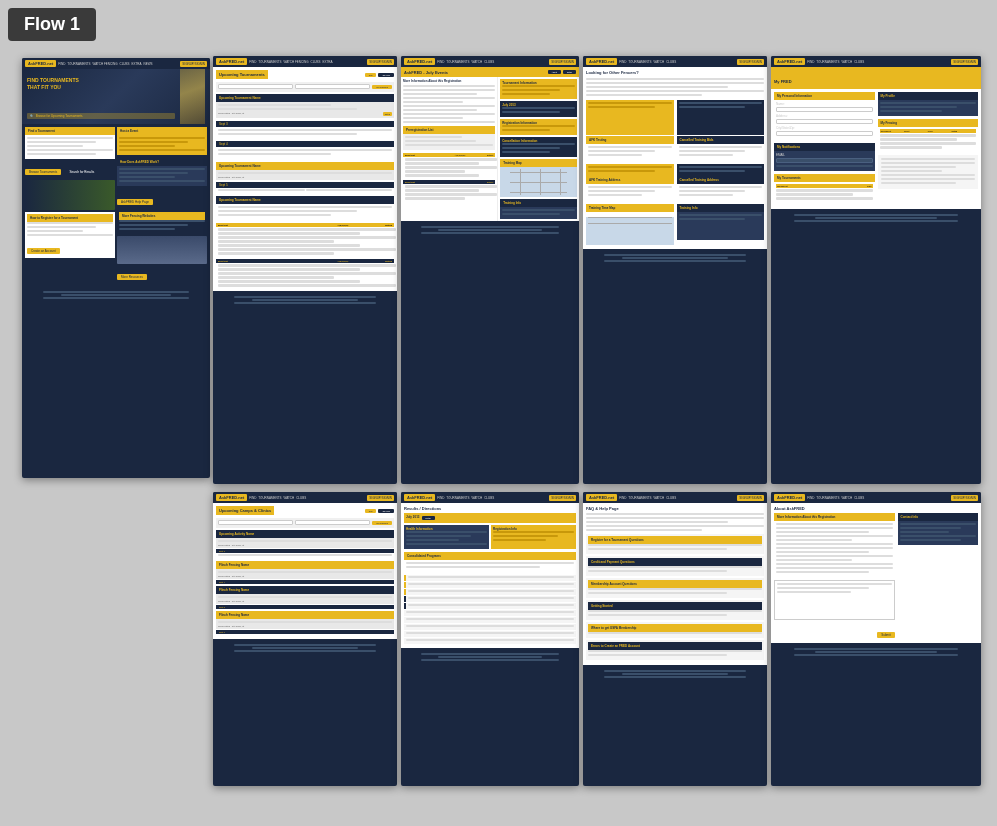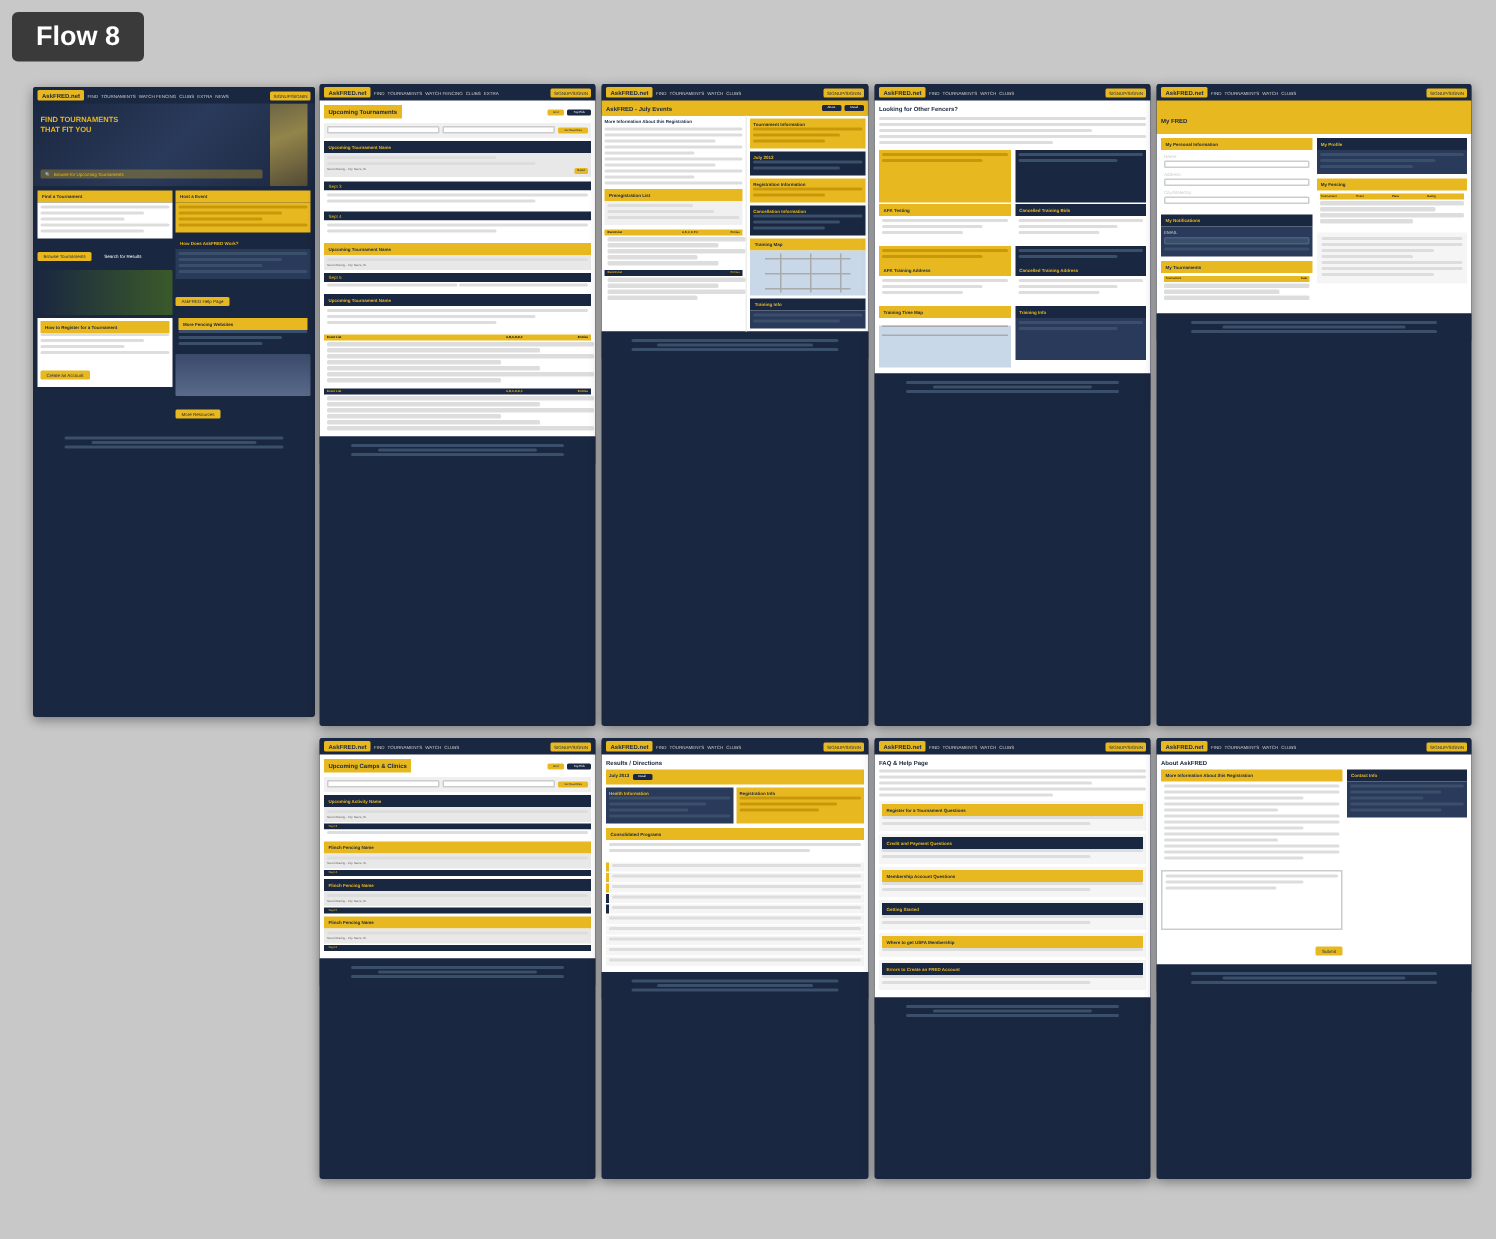--- a/index.html
+++ b/index.html
@@ -218,21 +218,21 @@
       font-size: 2px;
       padding: 1px 2px;
       border-radius: 1px;
     }
   </style>
 </head>
 <body>
 
 <div class="screens-area">
 
-  <div class="flow-label">Flow 8</div>
+  <div class="flow-label">Flow 1</div>
 
   <div class="screen-thumb" style="top:58px; left:22px; width:188px; height:420px;">
 
     <div class="screen-header">
       <div class="screen-logo">AskFRED.net</div>
       <div class="screen-nav">
         <span class="screen-nav-item">FIND</span>
         <span class="screen-nav-item">TOURNAMENTS</span>
         <span class="screen-nav-item">WATCH FENCING</span>
         <span class="screen-nav-item">CLUBS</span>

